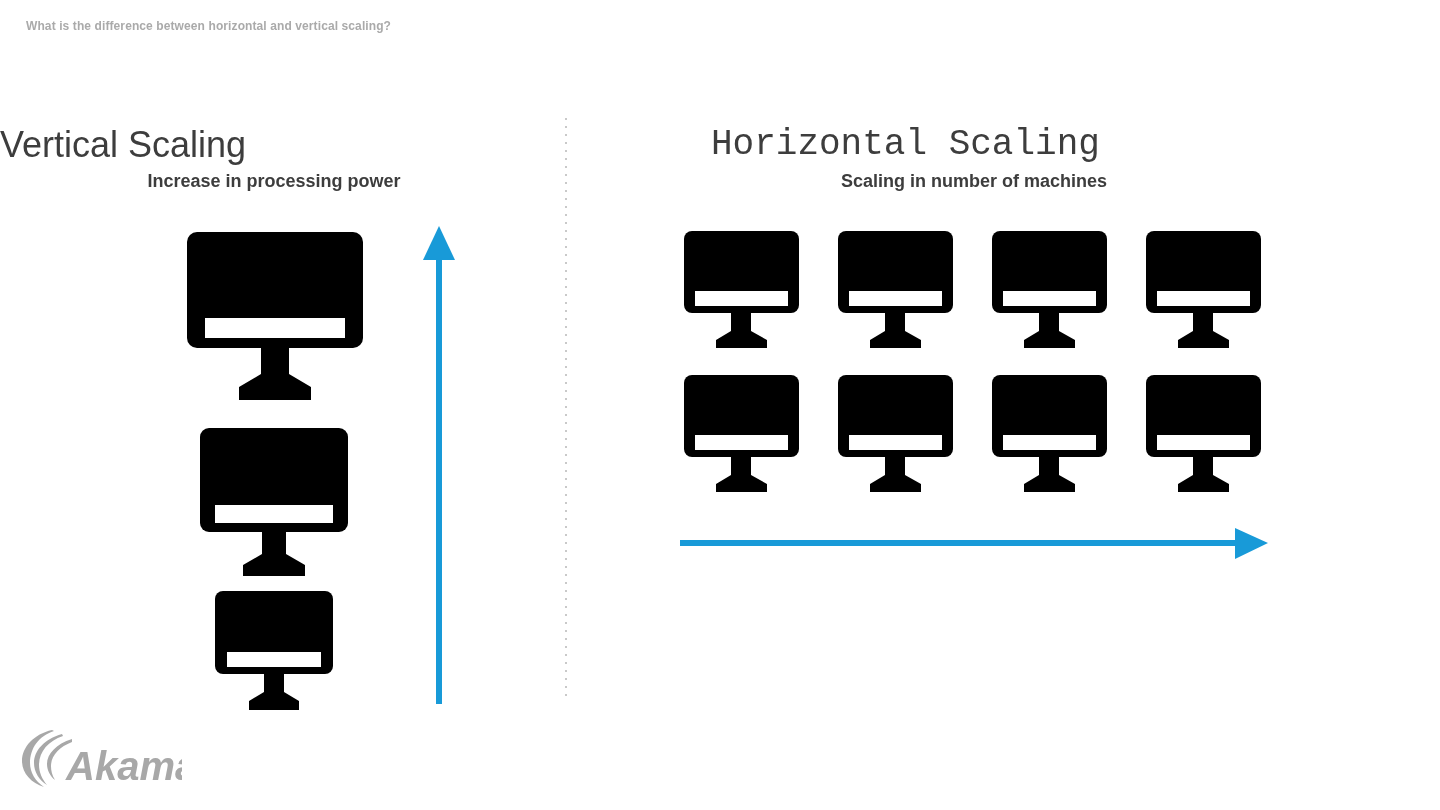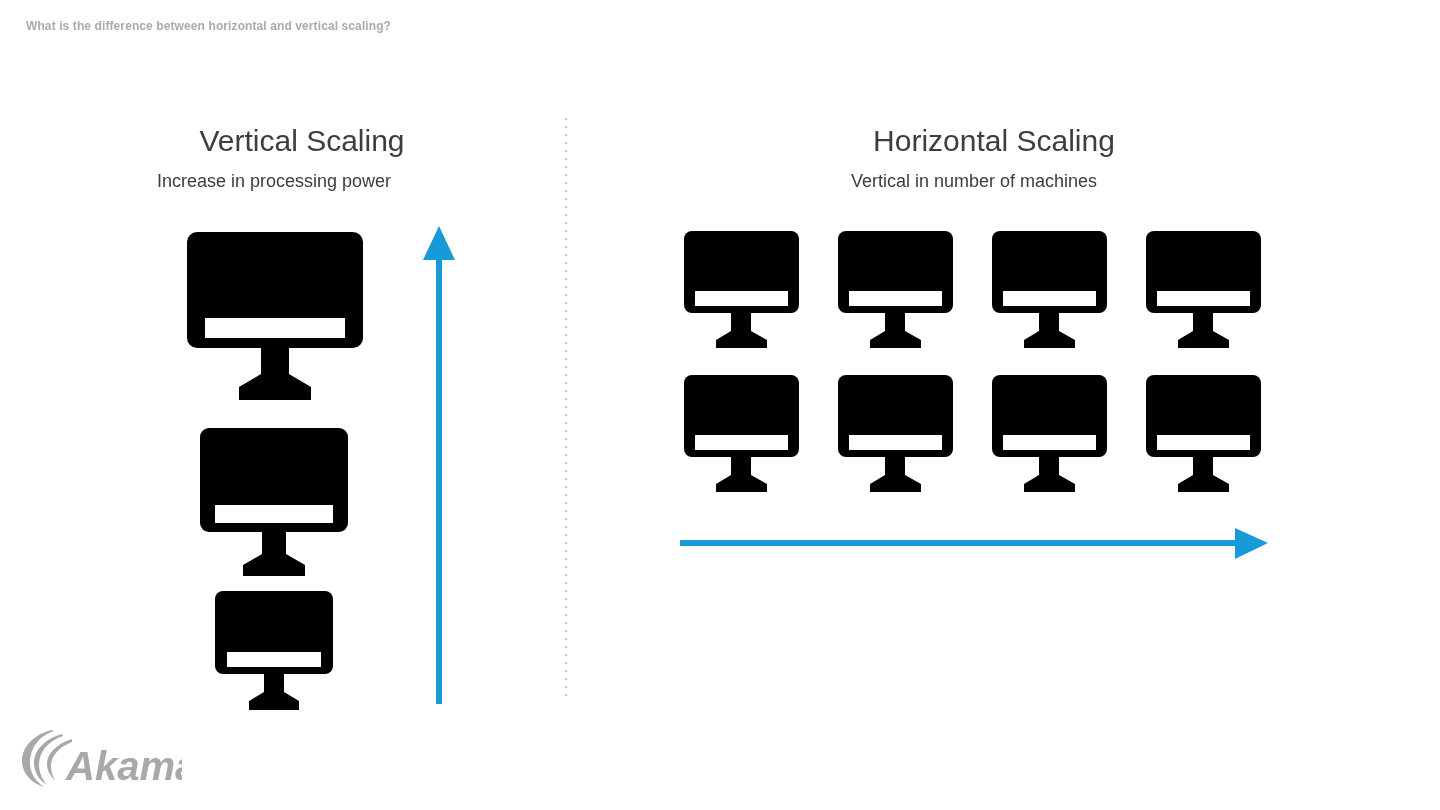--- a/index.html
+++ b/index.html
@@ -40,38 +40,37 @@
     width: 2px;
     height: 584px;
     background-image: linear-gradient(to bottom, #c9c9c9 0px, #c9c9c9 2px, rgba(255,255,255,0) 2px, rgba(255,255,255,0) 8px);
     background-size: 2px 8px;
     background-repeat: repeat-y;
   }
 
   
   .col-title {
     position: absolute;
-    font-size: 30px;
+    font-size: 36px;
     font-weight: normal;
     color: #3d3d3d;
     white-space: nowrap;
-    text-align: center;
-    margin-left: 28px;
+    text-align: left;
   }
   .col-sub {
     position: absolute;
     font-size: 18px;
-    font-weight: normal;
+    font-weight: bold;
     color: #3d3d3d;
     white-space: nowrap;
     text-align: center;
   }
   .vert-title { left: 0px;   top: 124px; width: 548px; }
   .vert-sub   { left: 0px;   top: 171px; width: 548px; }
-  .horz-title { left: 692px; top: 124px; width: 548px; }
+  .horz-title { left: 711px; top: 124px; width: 548px; font-family: Liberation Mono, monospace; }
   .horz-sub   { left: 700px; top: 171px; width: 548px; }
 
   
   .monitor {
     position: absolute;
     display: block;
   }
   .monitor svg { display: block; width: 100%; height: 100%; }
 
   
@@ -138,21 +137,21 @@
   </div>
 
   <div class="arrow-up">
     <svg viewBox="0 0 38 478" xmlns="http://www.w3.org/2000/svg">
       <polygon points="19,0 35,34 3,34" fill="#189ad8"></polygon>
       <rect x="16" y="30" width="6" height="448" fill="#189ad8"></rect>
     </svg>
   </div>
 
   <div class="col-title horz-title">Horizontal Scaling</div>
-  <div class="col-sub horz-sub">Vertical in number of machines</div>
+  <div class="col-sub horz-sub">Scaling in number of machines</div>
 
   <div class="monitor" style="left:684px; top:231px; width:115px; height:117px;">
     <svg viewBox="0 0 115 117" xmlns="http://www.w3.org/2000/svg">
       <path fill="#000000" d="M8 0 H107 A8 8 0 0 1 115 8 V74 A8 8 0 0 1 107 82 H8 A8 8 0 0 1 0 74 V8 A8 8 0 0 1 8 0 Z"></path>
       <rect x="11" y="60" width="93" height="15" fill="#ffffff"></rect>
       <path fill="#000000" d="M47 82 H67 V100 L83 109 V117 H32 V109 L47 100 Z"></path>
     </svg>
   </div>
   <div class="monitor" style="left:838px; top:231px; width:115px; height:117px;">
     <svg viewBox="0 0 115 117" xmlns="http://www.w3.org/2000/svg">

